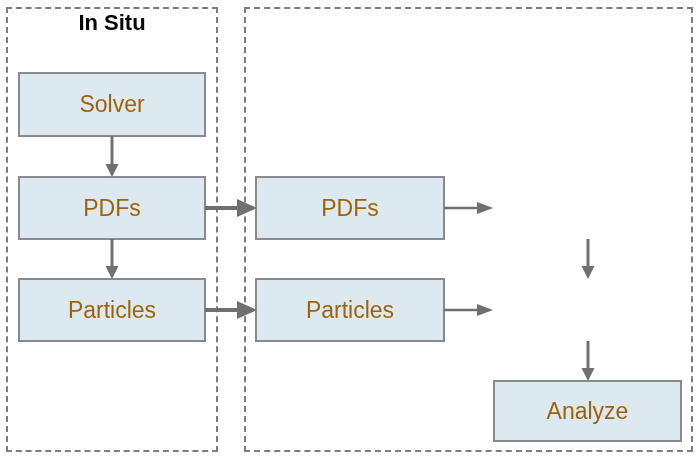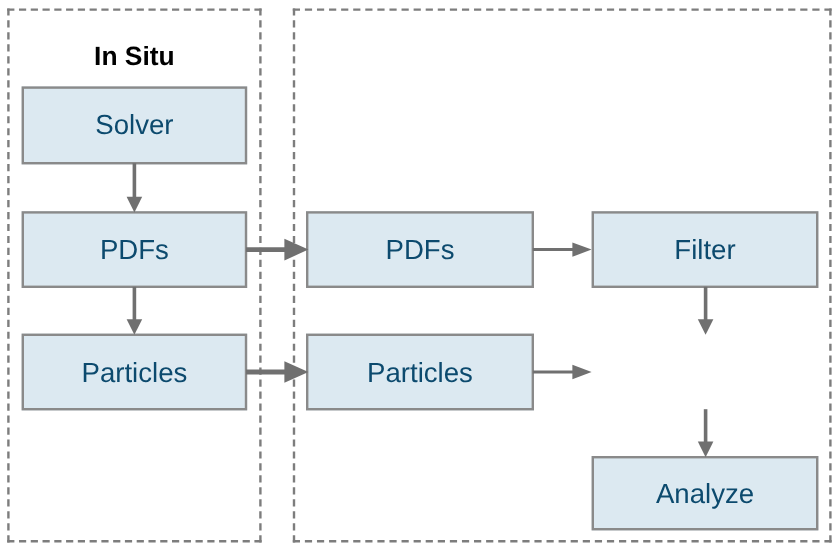--- a/index.html
+++ b/index.html
@@ -35,40 +35,40 @@
     position: absolute;
     box-sizing: border-box;
     background: #dce9f1;
     border: 2px solid #8a8a8a;
     display: flex;
     align-items: center;
     justify-content: center;
   }
   .node-label {
     font-size: 23px;
-    color: #0c4a6e;
+    color: #a16207;
     line-height: 1;
     white-space: nowrap;
   }
   
   .arrow {
     position: absolute;
   }
   .arrow svg {
     display: block;
     overflow: visible;
   }
 </style>
 </head>
 <body>
 
 <div id="canvas">
 
   <div class="panel" style="left:6px; top:7px; width:212px; height:445px;"></div>
-  <div class="panel-title" style="left:6px; top:36px; width:212px;">In Situ</div>
+  <div class="panel-title" style="left:6px; top:12px; width:212px;">In Situ</div>
 
   <div class="panel" style="left:244px; top:7px; width:449px; height:445px;"></div>
 
   <div class="node" style="left:18px; top:72px; width:188px; height:65px;">
     <span class="node-label">Solver</span>
   </div>
 
   <div class="node" style="left:18px; top:176px; width:188px; height:64px;">
     <span class="node-label">PDFs</span>
   </div>
@@ -78,23 +78,20 @@
   </div>
 
   <div class="node" style="left:255px; top:176px; width:190px; height:64px;">
     <span class="node-label">PDFs</span>
   </div>
 
   <div class="node" style="left:255px; top:278px; width:190px; height:64px;">
     <span class="node-label">Particles</span>
   </div>
 
-  <div class="node" style="left:493px; top:176px; width:189px; height:64px;">
-    <span class="node-label">Filter</span>
-  </div>
 
 
   <div class="node" style="left:493px; top:380px; width:189px; height:62px;">
     <span class="node-label">Analyze</span>
   </div>
 
   <div class="arrow" style="left:102px; top:136px; width:20px; height:42px;">
     <svg width="20" height="42" viewBox="0 0 20 42">
       <line x1="10" y1="0" x2="10" y2="31" stroke="#707070" stroke-width="3"></line>
       <polygon points="10,41 3.5,28 16.5,28" fill="#707070"></polygon>

